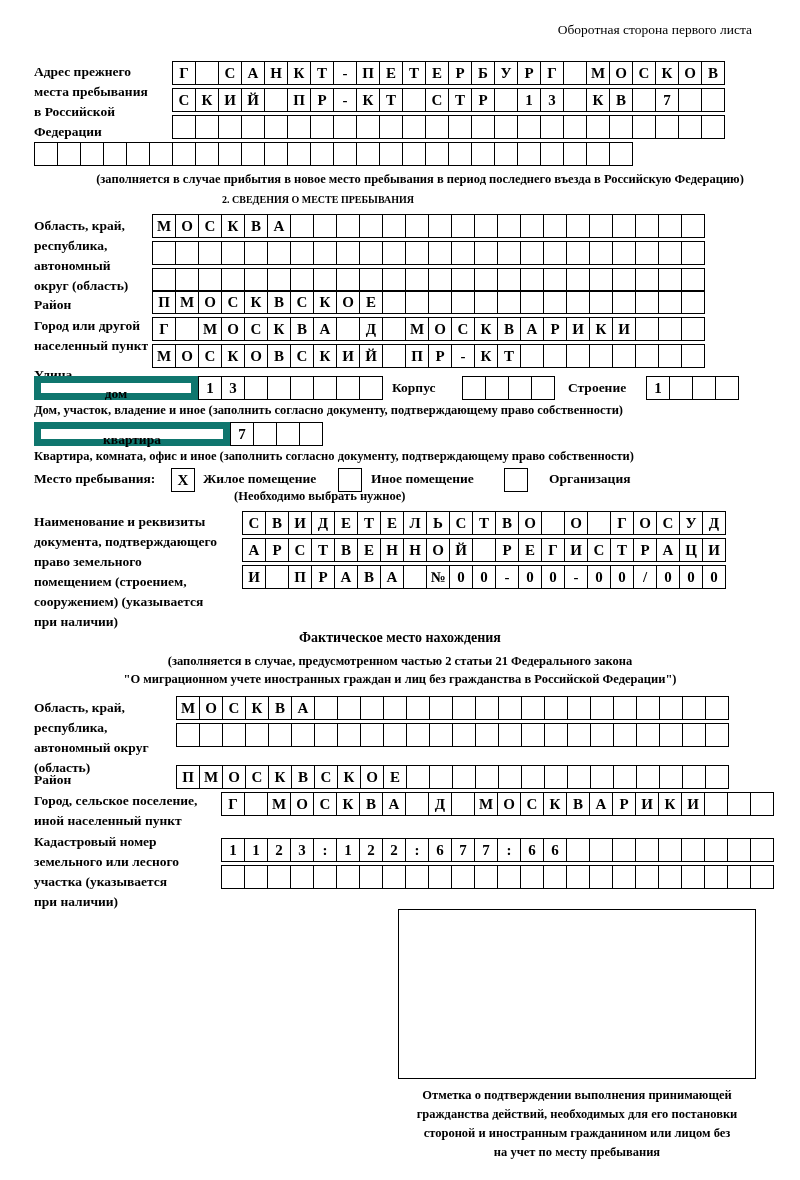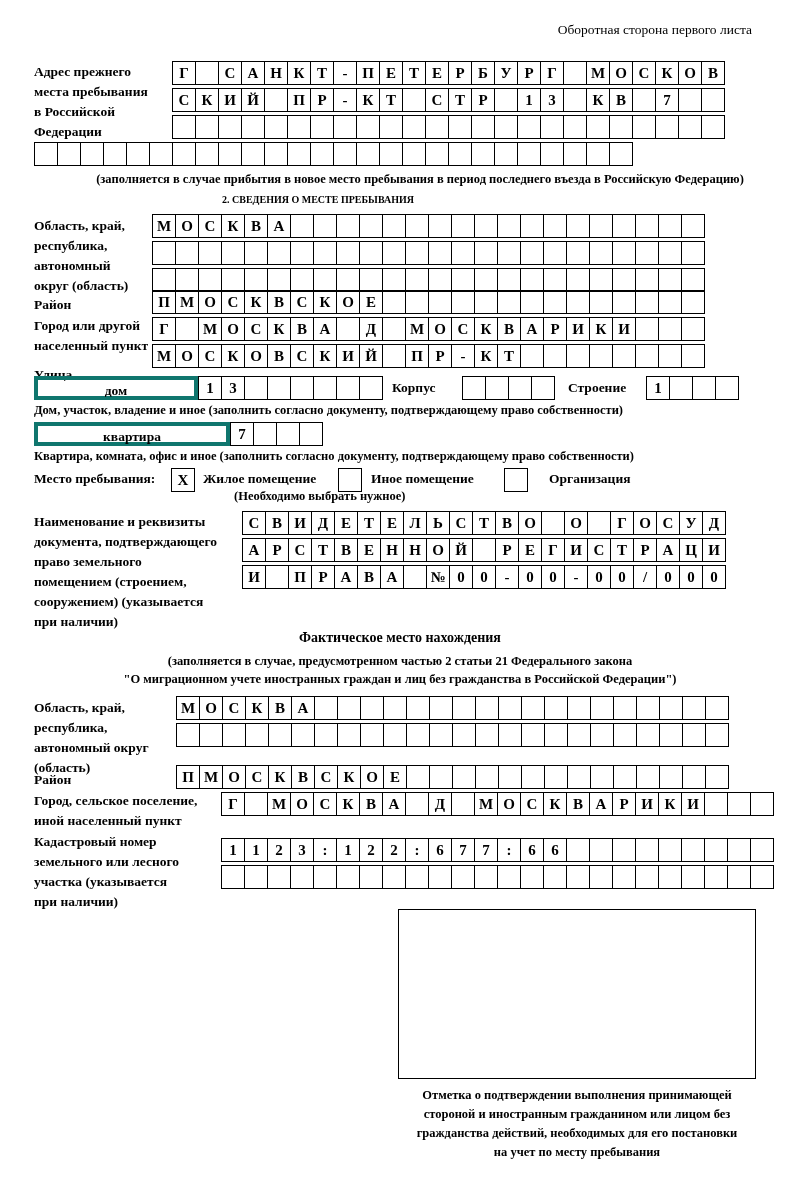--- a/index.html
+++ b/index.html
@@ -27,21 +27,21 @@
     font-size:15px;
     line-height:22px;
     font-family:"Liberation Serif", serif;
   }
   .cells .c:first-child{margin-left:0;}
   .center{text-align:center;}
   .bold{font-weight:bold;}
   .small{font-size:12.5px;}
   .abs{position:absolute;font-weight:bold;}
   .wideBox{
-    border:4px solid #0f766e;
+    border:7px solid #0f766e;
     box-sizing:border-box;
     height:24px;
     font-size:13.5px;
     text-align:center;
     line-height:22px;
   }
   .note{font-size:12.5px;text-align:center;}
   .bigbox{border:1px solid #000;box-sizing:border-box;}
   .lbl-multi div{line-height:20px;}
 </style>
@@ -643,18 +643,18 @@
       <div class="c"></div>
       <div class="c"></div>
       <div class="c"></div>
       <div class="c"></div>
       <div class="c"></div>
     </div>
 
   <div class="abs bigbox" style="left:398px;top:909px;width:358px;height:170px;"></div>
   <div class="abs note" style="left:380px;top:1086px;width:394px;line-height:19px;">
     <div>Отметка о подтверждении выполнения принимающей</div>
+    <div>гражданства действий, необходимых для его постановки</div>
     <div>стороной и иностранным гражданином или лицом без</div>
-    <div>гражданства действий, необходимых для его постановки</div>
     <div>на учет по месту пребывания</div>
   </div>
 
 </div>
 
 </body></html>

